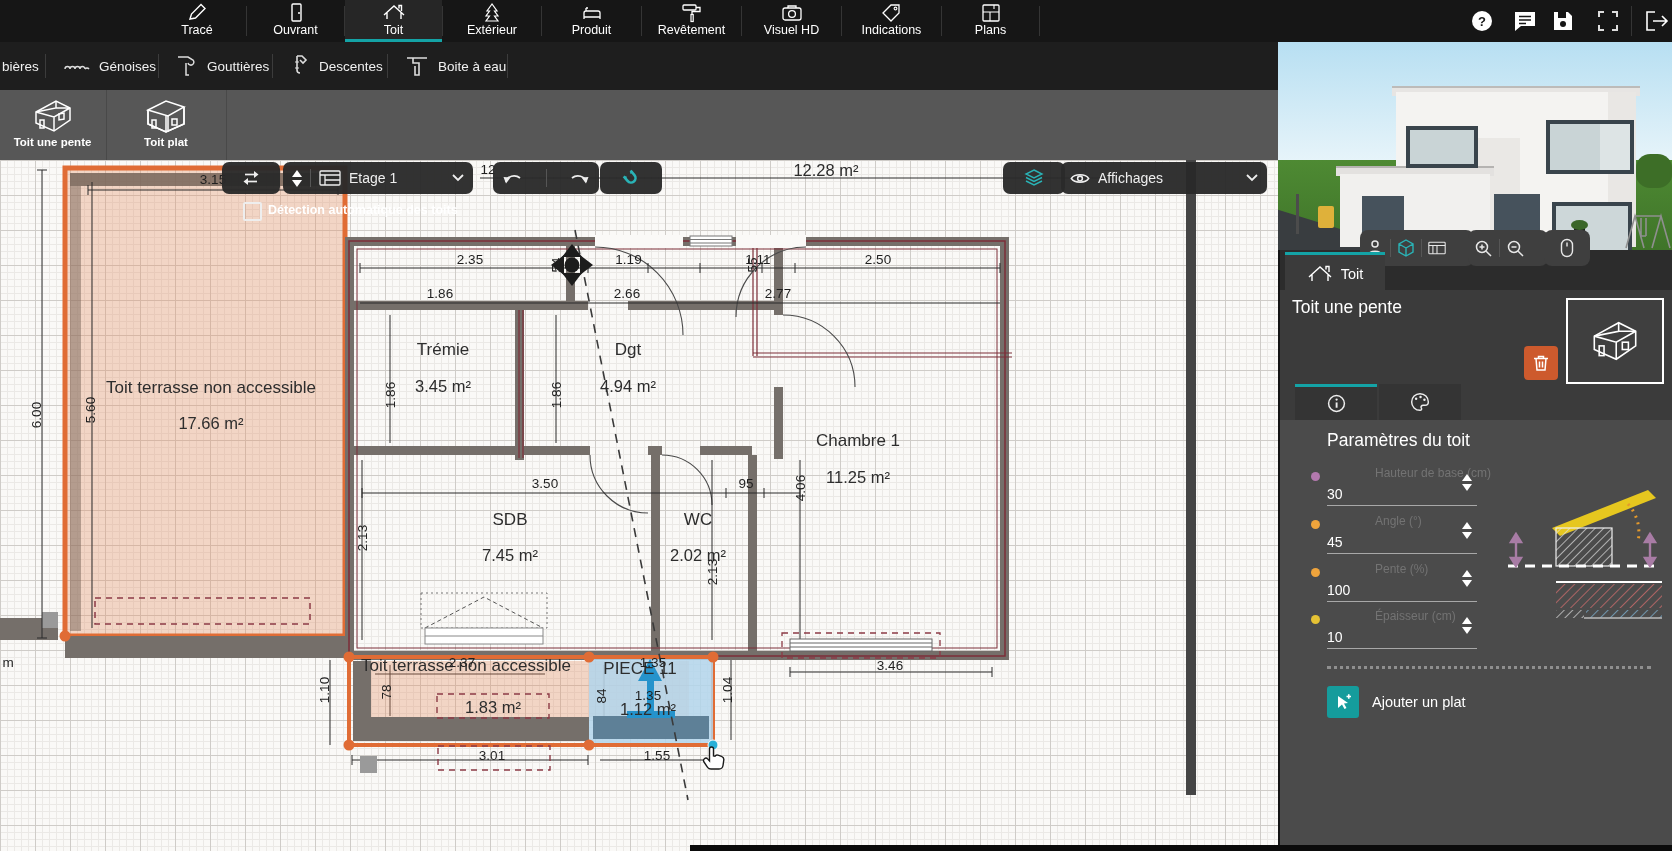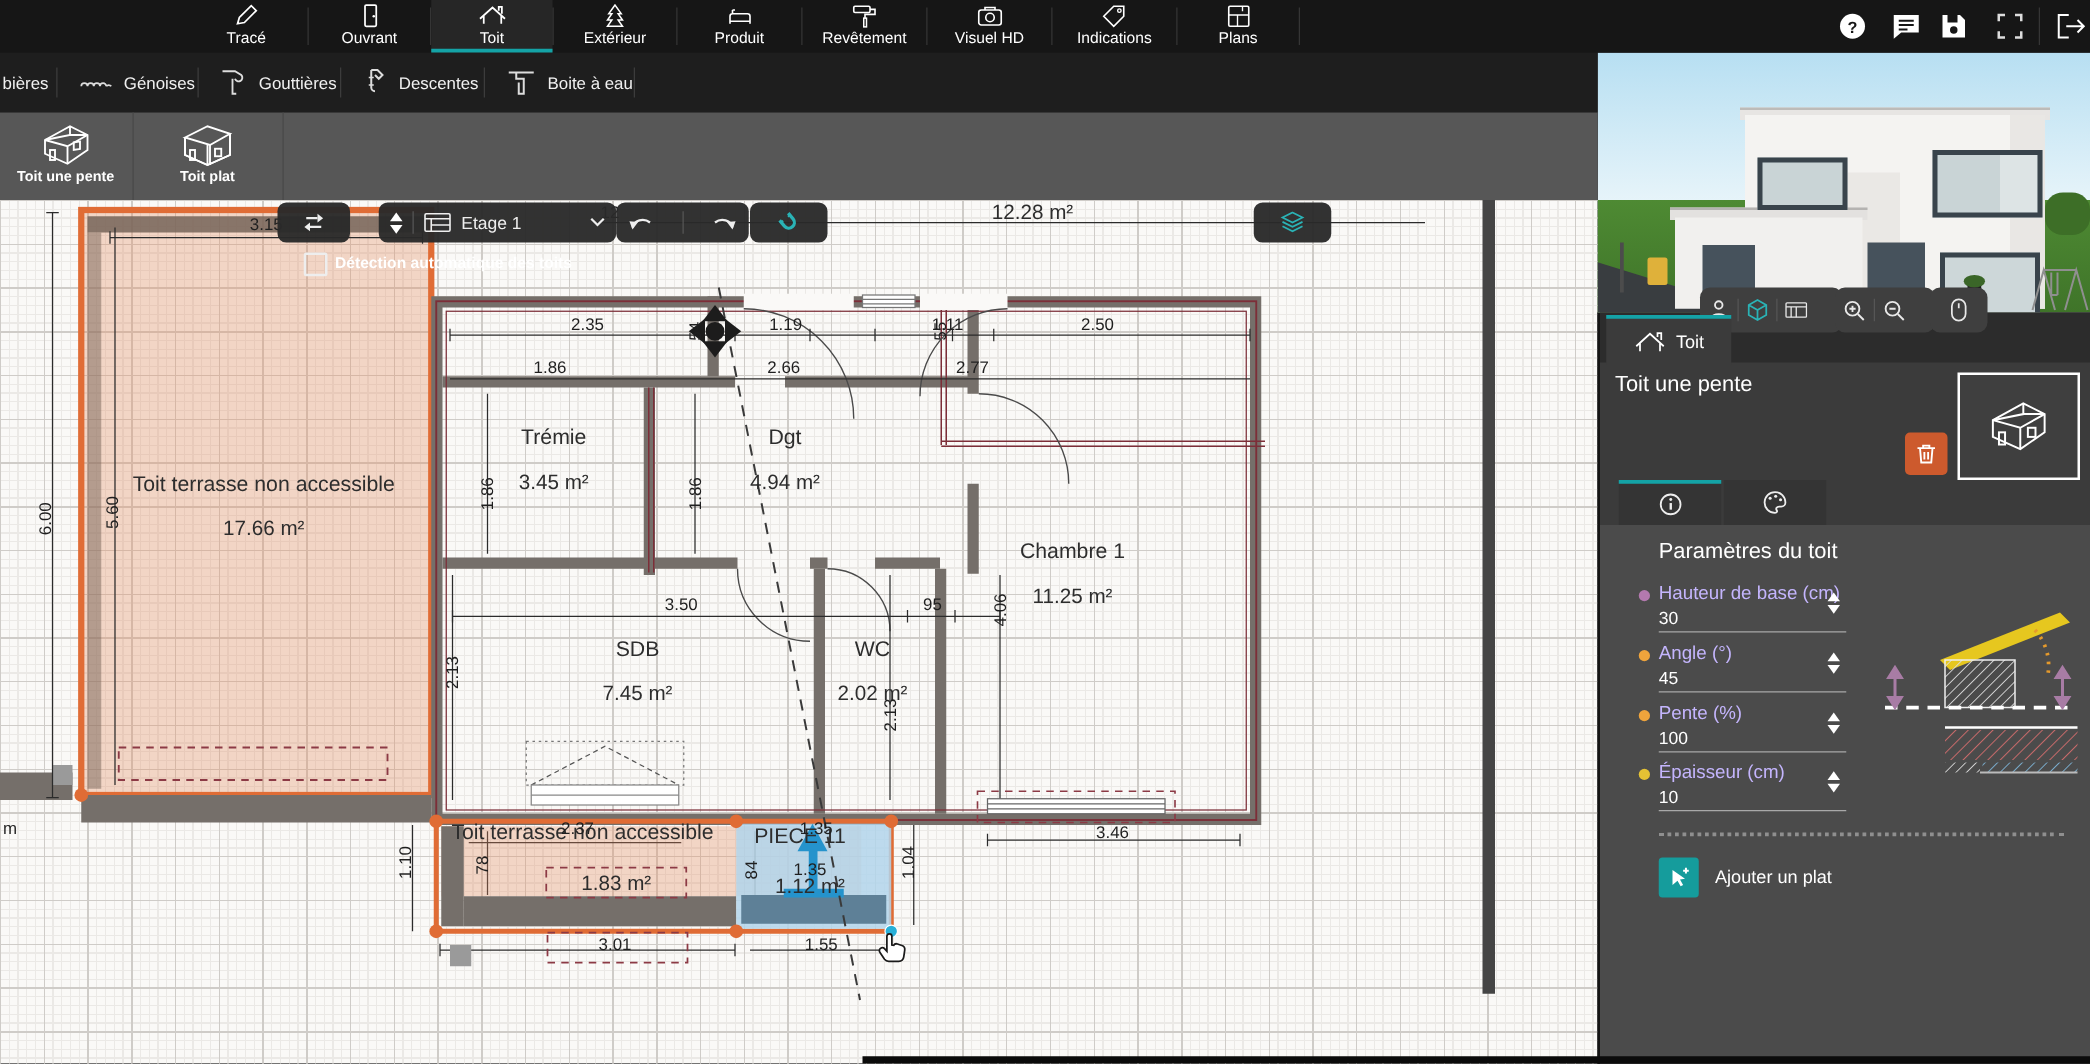--- a/index.html
+++ b/index.html
@@ -46,21 +46,21 @@
   
   .p-bg{position:absolute;left:1278px;top:250px;width:394px;height:601px;background:#3b3b3b;z-index:10;border-left:2px solid #141414;}
   .view3d{position:absolute;left:1278px;top:42px;width:394px;height:208px;overflow:hidden;z-index:10;}
   .minigroup{position:absolute;height:36px;background:#3f3f3f;border-radius:8px;display:flex;align-items:center;z-index:12;padding:0 6px;gap:6px;}
   .tabstrip{position:absolute;left:1280px;top:250px;width:392px;height:40px;background:#2c2c2c;z-index:11;}
   .ptab{position:absolute;display:flex;align-items:center;justify-content:center;gap:8px;background:#3b3b3b;border-top:3px solid #14a3a6;color:#fff;font-size:14.5px;z-index:12;cursor:pointer;}
   .ptab2{position:absolute;display:flex;align-items:center;justify-content:center;background:#343434;z-index:12;cursor:pointer;}
   .ptab2.on{border-top:3px solid #14a3a6;}
   .p-title{position:absolute;color:#fff;font-size:17.5px;z-index:12;}
   .p-body{position:absolute;left:1280px;top:420px;width:392px;height:431px;background:#4b4b4b;z-index:11;}
-  .f-label{position:absolute;font-size:15px;color:#c4b5fd;z-index:12;}
+  .f-label{position:absolute;font-size:12px;color:#737373;z-index:12;margin-left:48px;}
   .f-value{position:absolute;font-size:14px;color:#fff;z-index:12;}
   .f-line{position:absolute;width:150px;height:1px;background:#a8a8a8;z-index:12;}
   .f-dot{position:absolute;width:9px;height:9px;border-radius:50%;z-index:12;}
   .dot-pink{background:#b379ae;} .dot-orange{background:#efa43c;} .dot-yellow{background:#e5c234;}
   .f-spin{position:absolute;z-index:12;cursor:pointer;}
   .divider-dots{position:absolute;left:1327px;top:666px;width:324px;border-top:3px dotted #8f8f8f;z-index:12;}
   .addbtn-ic{position:absolute;left:1327px;top:686px;width:32px;height:32px;background:#159c9c;border-radius:3px;display:flex;align-items:center;justify-content:center;z-index:12;cursor:pointer;}
   .addbtn-lb{position:absolute;left:1372px;top:694px;color:#fff;font-size:14.5px;z-index:12;cursor:pointer;}
   .trashbtn{position:absolute;left:1524px;top:346px;width:34px;height:34px;background:#cd5a2d;border-radius:4px;display:flex;align-items:center;justify-content:center;z-index:12;cursor:pointer;}
   .thumb{position:absolute;left:1566px;top:298px;width:94px;height:82px;background:#3f3f3f;border:2px solid #fff;z-index:12;display:flex;align-items:center;justify-content:center;}
@@ -416,21 +416,21 @@
   <div class="pill" style="left:222px;width:40px;justify-content:center;">
     <svg width="20" height="20" viewBox="0 0 20 20">
         <g stroke="#eee" stroke-width="1.7" fill="none">
           <path d="M4 6.5 h9"></path>
           <path d="M16 13.5 h-9"></path>
         </g>
         <polygon points="13,3 13,10 17.5,6.5" fill="#eee"></polygon>
         <polygon points="7,10 7,17 2.5,13.5" fill="#eee"></polygon>
       </svg>
   </div>
-  <div class="pill" style="left:283px;width:172px;margin-left:20px;">
+  <div class="pill" style="left:283px;width:172px;">
     <span class="spincol">
         <span class="tri-up"></span>
         <span class="tri-dn"></span>
       </span>
     <span class="psep"></span>
     <svg width="22" height="16" viewBox="0 0 22 16" stroke="#eee" stroke-width="1.3" fill="none">
         <rect x="1" y="1" width="20" height="14" rx="1"></rect>
         <path d="M1 5 h20 M6 5 v10 M6 10 h15"></path>
       </svg>
     <span>Etage 1</span>
@@ -455,20 +455,30 @@
           <path d="M5.5 4 v6 a4.5 4.5 0 0 0 9 0 V4" stroke="#2ab3b6" stroke-width="2.6" fill="none"></path>
           <path d="M4.5 6 h3 M12.5 6 h3" stroke="#2ab3b6" stroke-width="1.6"></path>
         </g>
       </svg>
   </div>
   <div class="pill" style="left:1003px;width:44px;justify-content:center;">
     <svg width="20" height="18" viewBox="0 0 20 18" stroke="#2ab3b6" stroke-width="1.4" fill="none">
         <path d="M10 1 L18 5 L10 9 L2 5 Z"></path>
         <path d="M2 8.5 L10 12.5 L18 8.5"></path>
         <path d="M2 12 L10 16 L18 12"></path>
+      </svg>
+  </div>
+  <div class="pill" style="left:1061px;width:188px;">
+    <svg width="20" height="13" viewBox="0 0 18 12" stroke="#eee" stroke-width="1.4" fill="none">
+        <path d="M1 6 C4 1.5 14 1.5 17 6 C14 10.5 4 10.5 1 6 Z"></path>
+        <circle cx="9" cy="6" r="2.2"></circle>
+      </svg>
+    <span>Affichages</span>
+    <svg width="12" height="8" viewBox="0 0 12 8" style="margin-left:auto">
+        <path d="M1 1 l5 5 5-5" stroke="#eee" stroke-width="1.8" fill="none"></path>
       </svg>
   </div>
 
   <div class="scrollstrip"></div>
   <div class="bottomstrip"></div>
 
   <div class="p-bg"></div>
 
   <div class="view3d">
     <div class="w3d" style="left:0;top:0;width:394px;height:208px;background:linear-gradient(#b7dff2,#e9f5fa 60%,#f3f9fc);"></div>

